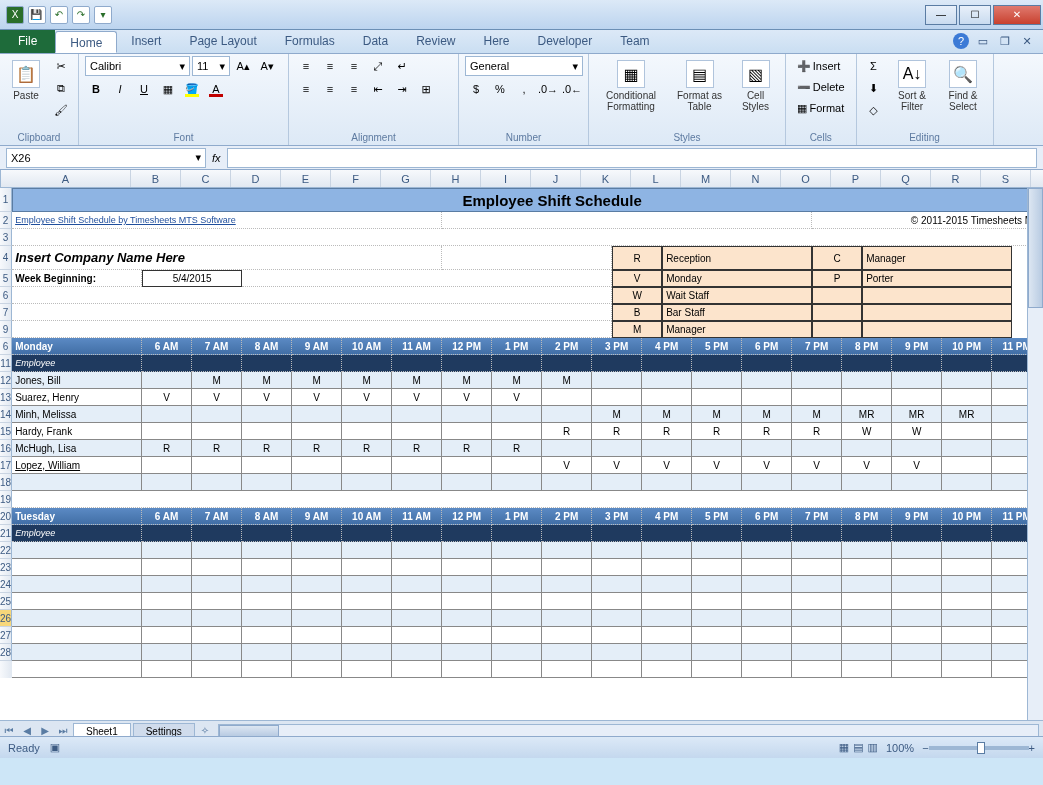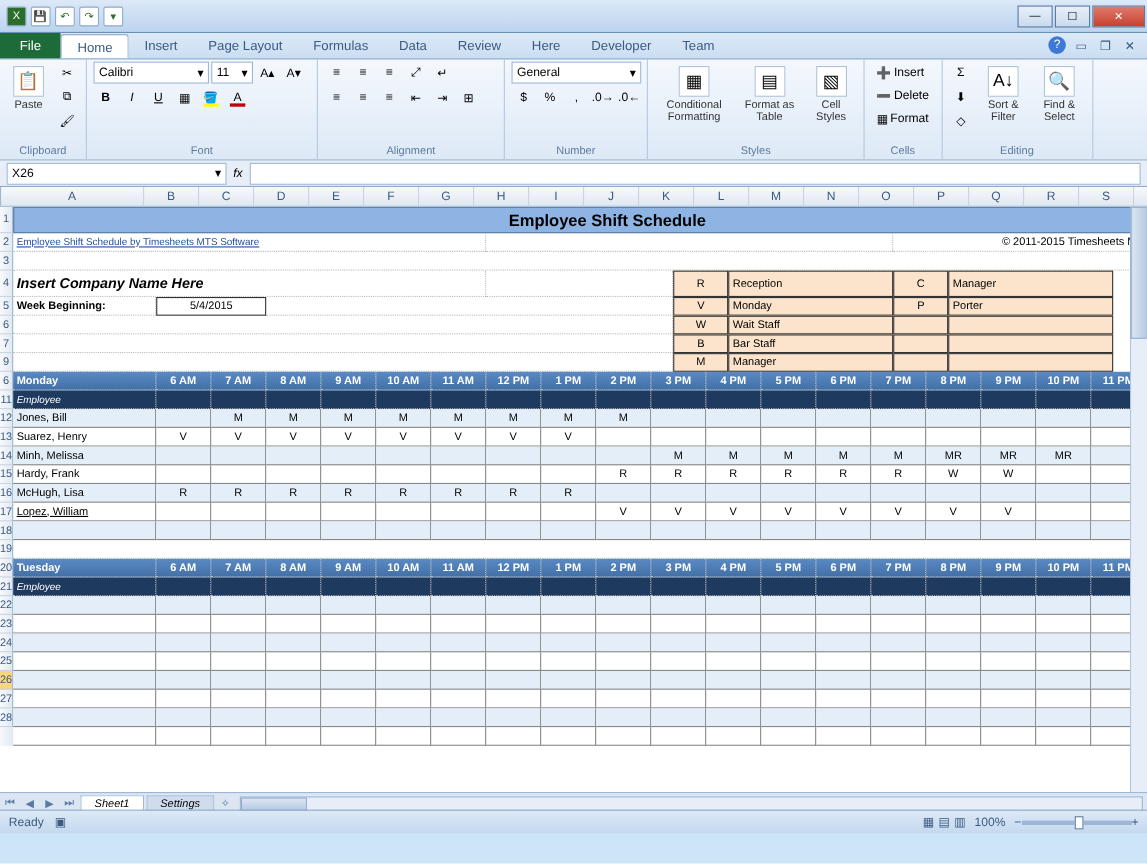--- a/index.html
+++ b/index.html
@@ -65,21 +65,21 @@
 .alt { background:#e4eef8; }
 .cen { justify-content:center; }
 .bold { font-weight:bold; }
 .boxed { border:1px solid #333; }
 .right { justify-content:flex-end; }
 .gridcell { border-right:1px solid #888; border-bottom:1px solid #888; }
 
 
 .sheettabs { position:absolute; bottom:18px; left:0; right:0; height:20px; background:#dce6f2; border-top:1px solid #9db7d4; display:flex; align-items:center; font-size:10px; }
 .sheettabs .nav { width:18px; text-align:center; cursor:pointer; color:#5a7ca3; }
-.sheettab { padding:2px 12px; background:#fff; border:1px solid #9db7d4; border-bottom:none; border-radius:0 0 4px 4px; margin:16px 1px; cursor:pointer;font-style:italic; }
+.sheettab { padding:2px 12px; background:#fff; border:1px solid #9db7d4; border-bottom:none; border-radius:0 0 4px 4px; margin:16px 1px; cursor:pointer; }
 .sheettab.inactive { background:#d0dcec; }
 .hscroll { flex:1; height:14px; background:#e7eef8; border:1px solid #9db7d4; margin:0 4px; position:relative; }
 .hscroll .thumb { position:absolute; left:0; width:60px; top:0; bottom:0; background:linear-gradient(#dce6f2,#b8cbe2); border:1px solid #8faacc; }
 
 
 .statusbar { height:22px; background:linear-gradient(#dce9f7,#c4d8ee); border-top:1px solid #8faacc; display:flex; align-items:center; font-size:11px; color:#3c5a82; padding:0 8px; }
 .statusbar .spacer { flex:1; }
 .slider { width:100px; height:4px; background:#9db7d4; position:relative; }
 .slider .th { position:absolute; left:48px; top:-4px; width:8px; height:12px; background:#fff; border:1px solid #5a7ca3; }
 

